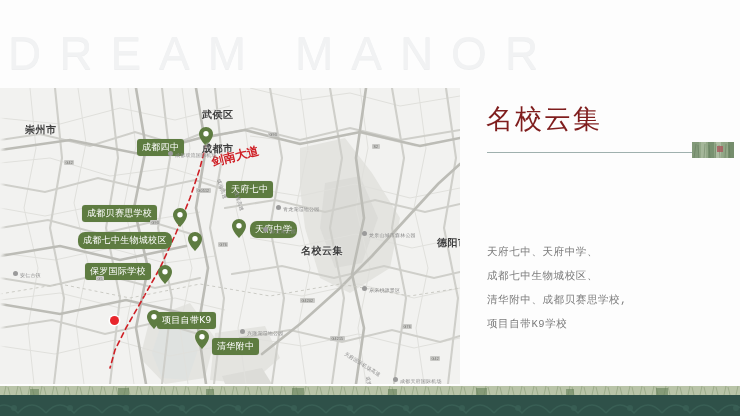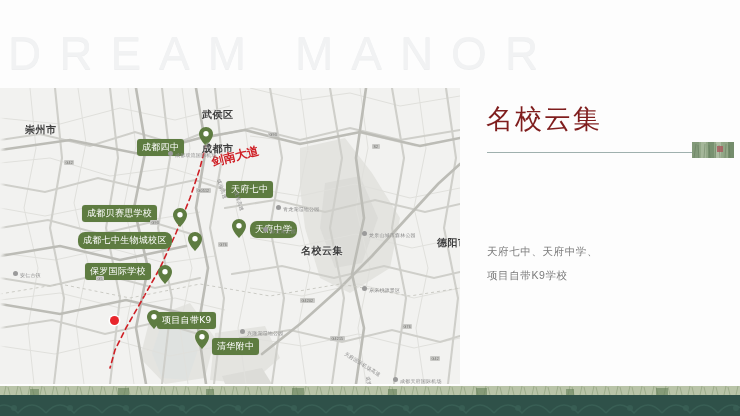--- a/index.html
+++ b/index.html
@@ -69,21 +69,21 @@
     position:absolute;left:487px;top:152px;width:205px;height:1px;
     background:#9fb0ae;
   }
   .deco{
     position:absolute;left:692px;top:142px;width:42px;height:16px;
     overflow:hidden;border:0;
   }
   .body-list{position:absolute;left:487px;top:245px;}
   .body-list p{
     margin:0 0 10px 0;font-size:10.5px;color:#7c7c7c;letter-spacing:.6px;
-    font-family:Liberation Sans, sans-serif;
+    font-family:Liberation Mono, monospace;
   }
 
   
   .bottom-strip{
     position:absolute;left:0;bottom:0;width:740px;height:30px;
     background:#2f5149;overflow:hidden;
   }
   .strip-grass{position:absolute;left:0;top:0;width:740px;height:9px;}
   .strip-pattern{position:absolute;left:0;top:9px;width:740px;height:21px;}
 </style>
@@ -280,20 +280,22 @@
         <path d="M23 16 L24 2"></path>
         <path d="M28 16 L27 3"></path>
       <path d="M33 16 L34 2"></path>
         <path d="M38 16 L37 3"></path>
     </g>
     <rect x="25" y="4" width="6" height="6" fill="#a8575d" opacity=".8"></rect>
   </svg>
 
   <div class="body-list" id="body-list">
       <p>天府七中、天府中学、</p>
+      <p>成都七中生物城校区、</p>
+      <p>清华附中、成都贝赛思学校,</p>
       <p>项目自带K9学校</p>
     </div>
 
   <div class="bottom-strip">
     <svg class="strip-grass" viewBox="0 0 740 9" preserveAspectRatio="none">
       <rect width="740" height="9" fill="#b9c4a8"></rect>
       <g stroke="#8ea07c" stroke-width=".8" opacity=".85">
         <path d="M4 9 L6 0"></path>
           <path d="M10 9 L8 1"></path>
           <path d="M16 9 L18 0"></path>

